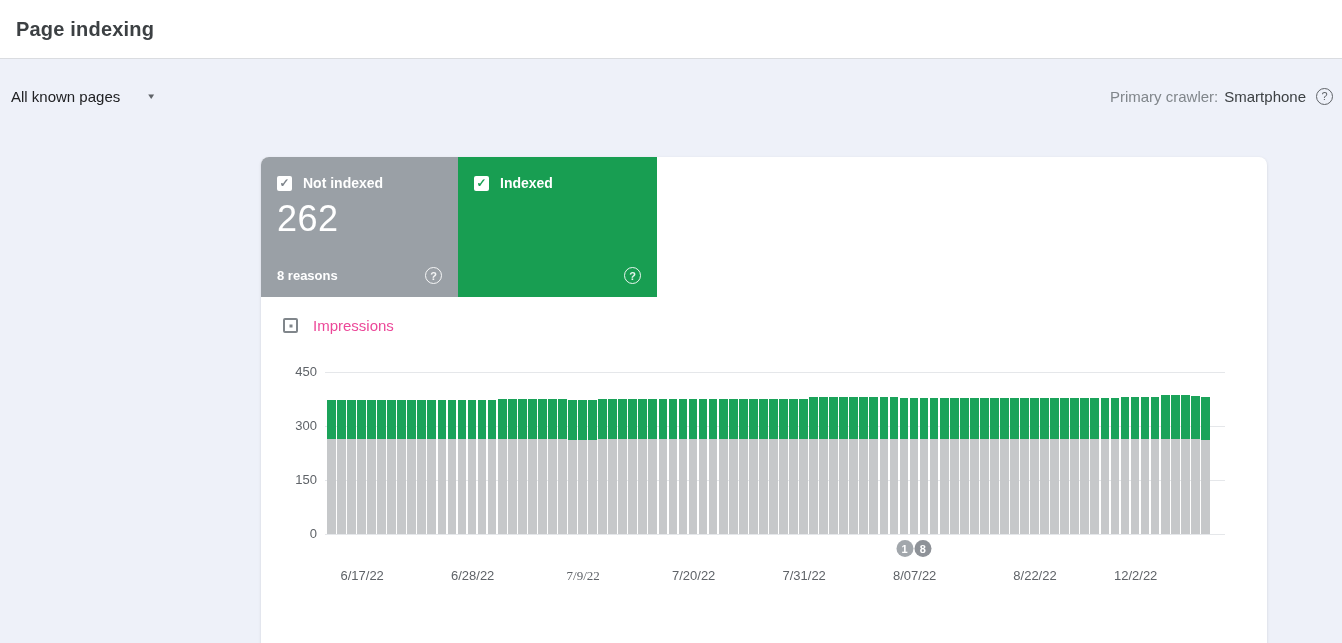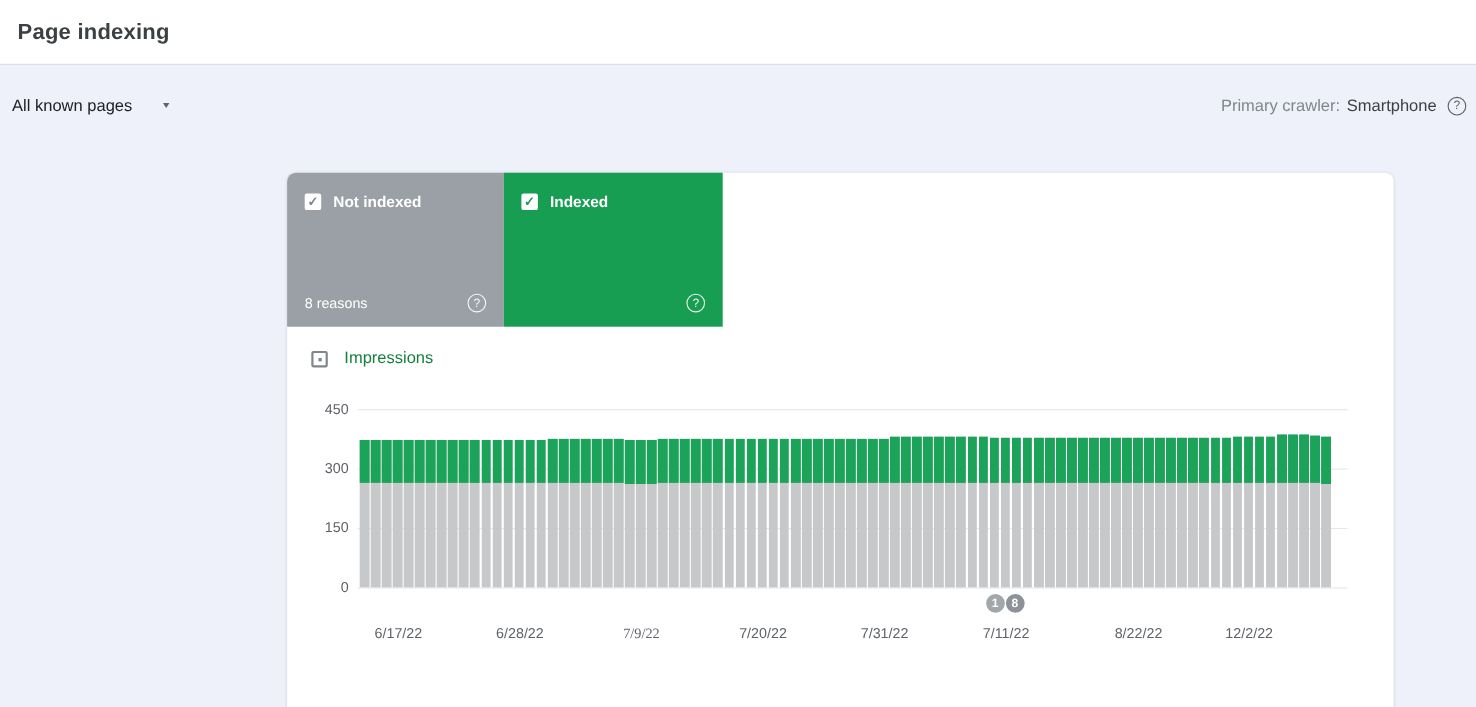--- a/index.html
+++ b/index.html
@@ -57,28 +57,29 @@
     width:15px; height:15px; background:#ffffff; border-radius:2px;
     display:inline-flex; align-items:center; justify-content:center;
     font-size:12px; font-weight:700; flex:0 0 auto;
   }
   .stat.gray .cbx { color:#7d838a; }
   .stat.green .cbx { color:#189e52; }
   .stat-value { font-size:36px; font-weight:400; margin-top:7px; letter-spacing:.5px; }
   .stat-bottom {
     margin-top:auto; display:flex; justify-content:flex-end; align-items:center;
     font-size:13px;
+    font-weight:bold;
   }
   .help-w { border-color:rgba(255,255,255,.9); color:rgba(255,255,255,.9); margin-left:auto; }
 
   
   .impressions {
     position:absolute; left:22px; top:160px;
-    display:flex; align-items:flex-end; gap:15px;
-    font-size:15px; color:#15803d; cursor:pointer;
+    display:flex; align-items:center; gap:15px;
+    font-size:15px; color:#ec4899; cursor:pointer;
   }
   .cbx-empty {
     width:15px; height:15px; border:2px solid #80868b; border-radius:2px;
     position:relative; flex:0 0 auto;
   }
   .cbx-empty .dot {
     position:absolute; left:50%; top:50%; width:3px; height:3px;
     background:#80868b; transform:translate(-50%,-50%);
   }
 
@@ -125,20 +126,21 @@
 </div>
 
 <section class="card">
 
   <div class="stat-row">
     <div class="stat gray">
       <div class="stat-top">
         <span class="cbx">✓</span>
         <span>Not indexed</span>
       </div>
+      <div class="stat-value">262</div>
       <div class="stat-bottom">
         <span>8 reasons</span>
         <span class="help-o help-w">?</span>
       </div>
     </div>
     <div class="stat green">
       <div class="stat-top">
         <span class="cbx">✓</span>
         <span>Indexed</span>
       </div>
@@ -429,21 +431,21 @@
           </div>
           <div class="bar" style="left: 873.955px; width: 8.74545px; height: 137.16px; background: rgb(198, 200, 202);">
             <div class="seg" style="height: 42.84px; background: rgb(27, 163, 90);"></div>
           </div>
         </div>
         <div class="xtick" style="left: 37.1591px;">6/17/22</div>
         <div class="xtick" style="left: 147.659px;">6/28/22</div>
         <div class="xtick" style="left: 258.159px; font-family: Liberation Serif, serif;">7/9/22</div>
         <div class="xtick" style="left: 368.659px;">7/20/22</div>
         <div class="xtick" style="left: 479.159px;">7/31/22</div>
-        <div class="xtick" style="left: 589.659px;">7/11/22</div>
+        <div class="xtick" style="left: 589.659px;">8/07/22</div>
         <div class="xtick" style="left: 710px;">8/22/22</div>
         <div class="xtick" style="left: 810.659px;">12/2/22</div>
         <div class="badge" style="left: 579.614px; background: rgb(162, 167, 172);">1</div>
         <div class="badge" style="left: 597.695px; background: rgb(142, 146, 152);">8</div>
       </div>
   </div>
 
 </section>
 
 </body></html>

